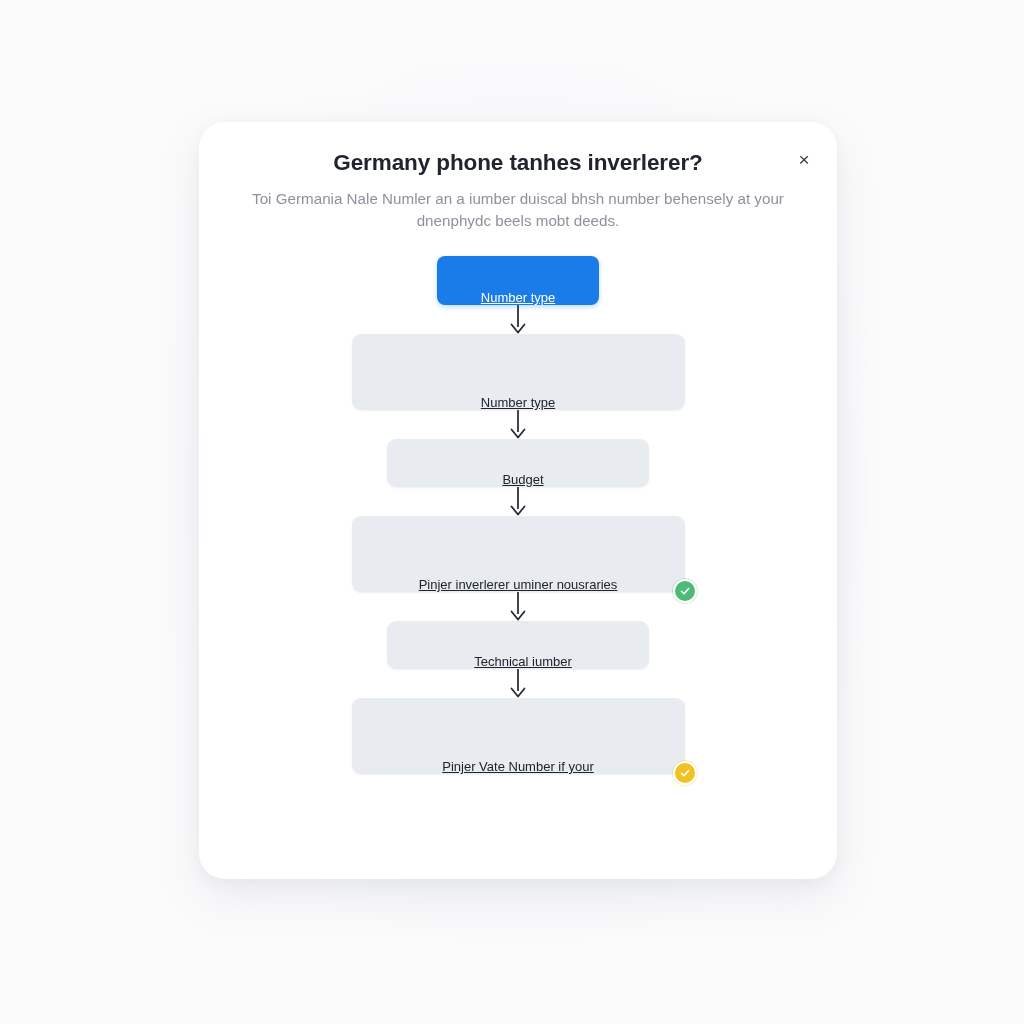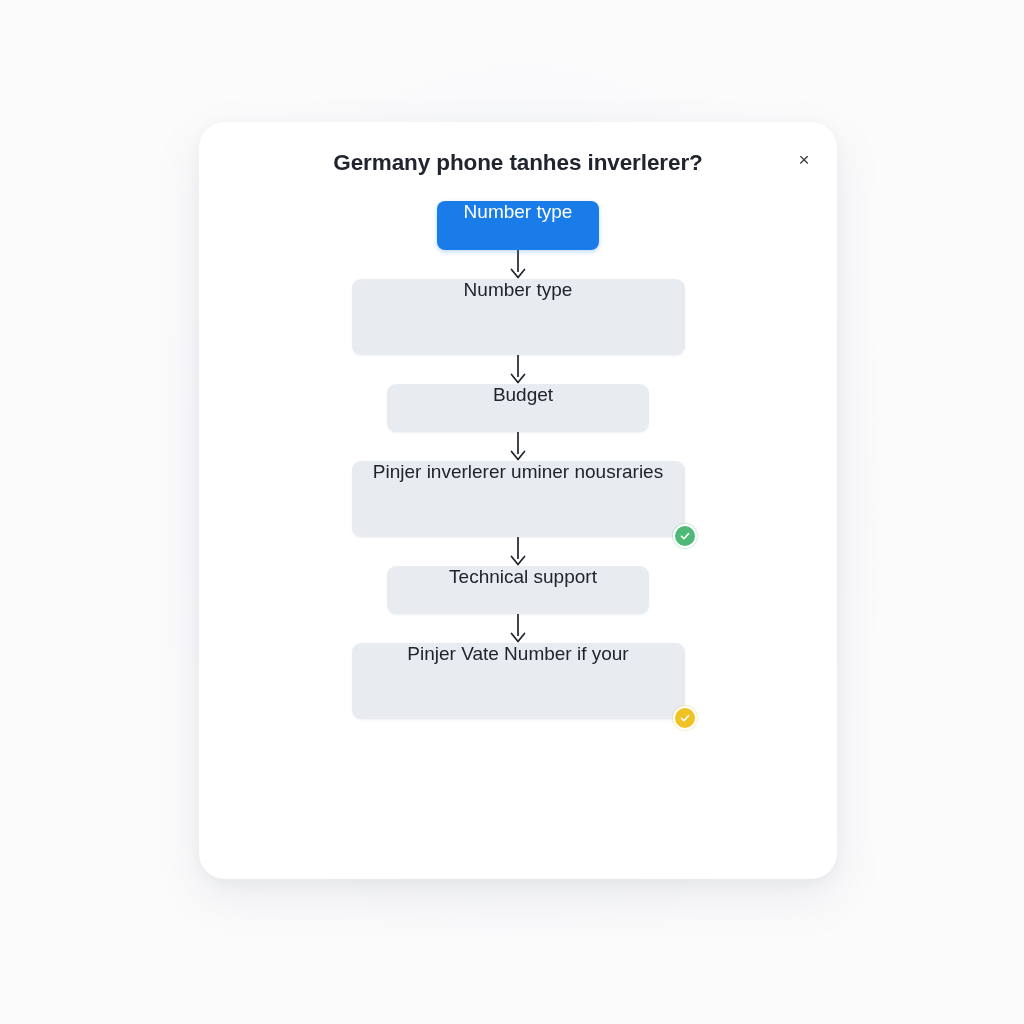--- a/index.html
+++ b/index.html
@@ -80,27 +80,28 @@
     margin-top: 25px;
     display: flex;
     flex-direction: column;
     align-items: center;
   }
 
   .node {
     position: relative;
     box-sizing: border-box;
     display: flex;
-    align-items: flex-start;
+    align-items: flex-end;
     justify-content: center;
     text-align: center;
     border-radius: 9px;
-    font-size: 19px;
+    font-size: 13px;
     color: #20242e;
     padding: 0 18px;
+    text-decoration: underline;
   }
 
   .node.primary {
     background: #1a7ce8;
     color: #ffffff;
     width: 162px;
     height: 49px;
     border-radius: 8px;
     box-shadow: 0 2px 5px rgba(26,124,232,0.28);
   }
@@ -147,20 +148,21 @@
 <body>
 
 <div class="halo"></div>
 
 <div class="modal-card">
 
   <div class="close-btn">×</div>
 
   <h1 class="card-title">Germany phone tanhes inverlerer?</h1>
 
+  <p class="card-subtitle">Toi Germania Nale Numler an a iumber duiscal bhsh number behensely at your dnenphydc beels mobt deeds.</p>
 
   <div class="flow" id="flow-container">
       <div class="node primary">
         <span>Number type</span>
       </div>
       <span class="connector"><svg viewBox="0 0 22 29" width="22" height="29" aria-hidden="true">
           <line x1="11" y1="0" x2="11" y2="22" stroke="#20242e" stroke-width="1.7"></line>
           <polyline points="4.5,19.5 11,27.5 17.5,19.5" fill="none" stroke="#20242e" stroke-width="1.7" stroke-linecap="round" stroke-linejoin="round"></polyline>
         </svg></span>
       <div class="node step wide">
@@ -183,21 +185,21 @@
           <svg viewBox="0 0 20 20" width="12" height="12" aria-hidden="true">
             <polyline points="4,10.5 8.2,14.5 16,6" fill="none" stroke="#ffffff" stroke-width="2.6" stroke-linecap="round" stroke-linejoin="round"></polyline>
           </svg>
         </span>
       </div>
       <span class="connector"><svg viewBox="0 0 22 29" width="22" height="29" aria-hidden="true">
           <line x1="11" y1="0" x2="11" y2="22" stroke="#20242e" stroke-width="1.7"></line>
           <polyline points="4.5,19.5 11,27.5 17.5,19.5" fill="none" stroke="#20242e" stroke-width="1.7" stroke-linecap="round" stroke-linejoin="round"></polyline>
         </svg></span>
       <div class="node step narrow">
-        <span>Technical support</span>
+        <span>Technical iumber</span>
       </div>
       <span class="connector"><svg viewBox="0 0 22 29" width="22" height="29" aria-hidden="true">
           <line x1="11" y1="0" x2="11" y2="22" stroke="#20242e" stroke-width="1.7"></line>
           <polyline points="4.5,19.5 11,27.5 17.5,19.5" fill="none" stroke="#20242e" stroke-width="1.7" stroke-linecap="round" stroke-linejoin="round"></polyline>
         </svg></span>
       <div class="node step wide">
         <span>Pinjer Vate Number if your</span>
         <span class="badge amber">
           <svg viewBox="0 0 20 20" width="12" height="12" aria-hidden="true">
             <polyline points="4,10.5 8.2,14.5 16,6" fill="none" stroke="#ffffff" stroke-width="2.6" stroke-linecap="round" stroke-linejoin="round"></polyline>

